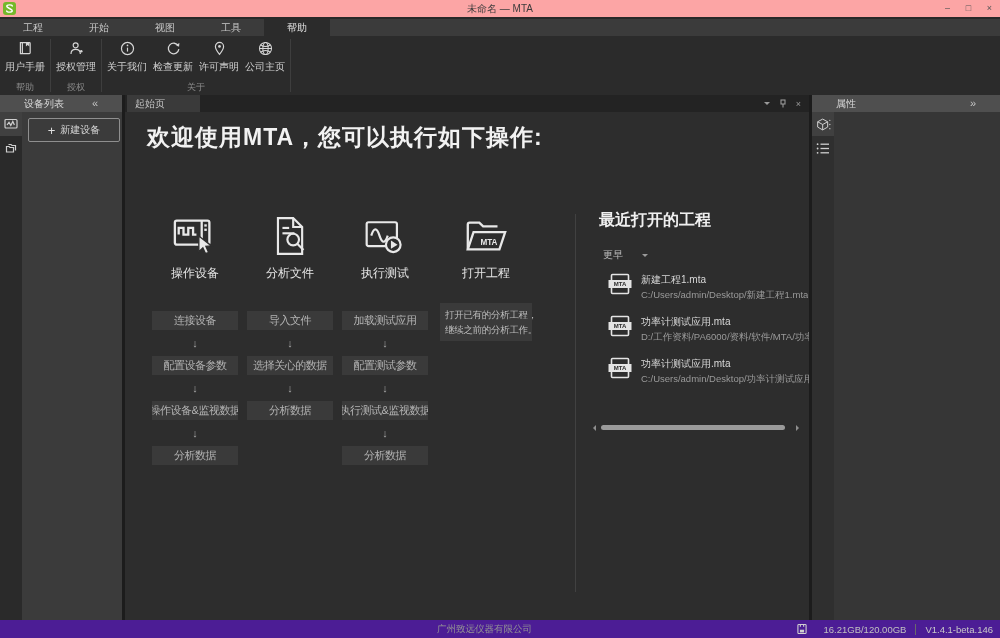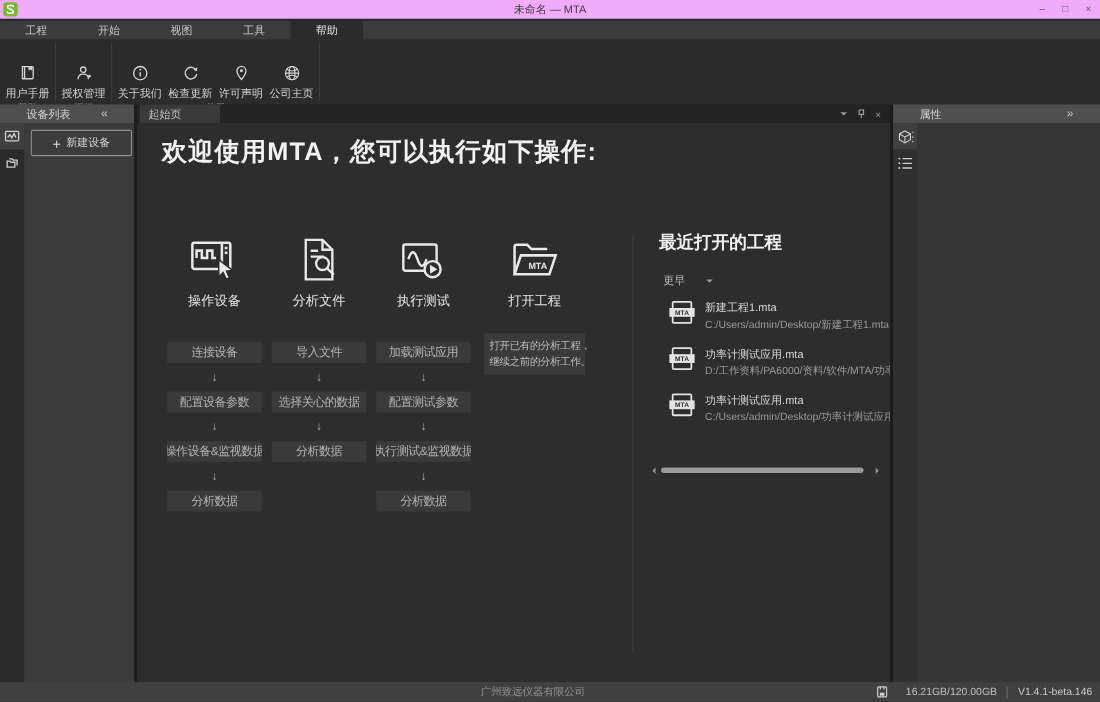--- a/index.html
+++ b/index.html
@@ -2,36 +2,36 @@
 <html><head>
 <meta charset="utf-8">
 <style>
   html,body{margin:0;padding:0}
   body{width:1000px;height:638px;overflow:hidden;background:#2d2d2d;
        font-family:"Liberation Sans","DejaVu Sans",sans-serif;
        -webkit-user-select:none;user-select:none}
   svg{display:block}
 
   
-  .titlebar{height:17px;background:#f0abfc;display:flex;align-items:center;position:relative}
+  .titlebar{height:17px;background:#fca5a5;display:flex;align-items:center;position:relative}
   .logo{margin-left:3px;width:13px;height:13px;border-radius:3px;background:#76b82a;
         display:flex;align-items:center;justify-content:center;flex:none}
   .apptitle{position:absolute;left:0;right:0;text-align:center;font-size:10px;color:#3c3c3c}
   .winctrls{margin-left:auto;display:flex;align-items:center;z-index:1}
   .winbtn{width:21px;text-align:center;font-size:9px;color:#555;line-height:17px}
 
   
   .menubar{height:17px;background:#3b3b3b;border-top:2px solid #292929;display:flex;align-items:stretch}
   .mtab{padding:0 23px;font-size:10px;color:#c9c9c9;display:flex;align-items:center;cursor:default}
   .mtab.active{background:#2b2b2b;color:#e2e2e2}
 
   
   .ribbon{height:59px;background:#2b2b2b;display:flex;color:#d6d6d6}
   .rgroup{display:flex;flex-direction:column;padding:0 2px}
-  .rbuttons{flex:1;display:flex;align-items:flex-start;padding-top:22px}
+  .rbuttons{flex:1;display:flex;align-items:flex-start;padding-top:4px}
   .rbtn{width:46px;display:flex;flex-direction:column;align-items:center;gap:3px;cursor:default}
   .rbtn .rlabel{font-size:10px;color:#d2d2d2;white-space:nowrap}
   .rgl{height:14px;line-height:13px;text-align:center;font-size:9px;color:#8a8a8a}
   .rsep{width:1px;background:#3e3e3e;margin:3px 0}
 
   
   .workspace{display:flex;height:525px}
   .splitter{width:3px;background:#1c1c1c;flex:none}
   .panel-header{height:17px;background:#4f4f4f;display:flex;align-items:center;
                 font-size:10px;color:#d8d8d8;padding:0 24px;flex:none}
@@ -86,21 +86,21 @@
   .harrow.r{border-left-color:#8f8f8f}
   .htrack{flex:1;height:5px;margin:0 3px;position:relative}
   .hthumb{position:absolute;left:2px;right:8px;top:0;height:5px;background:#9a9a9a;border-radius:2.5px}
 
   .right-panel{width:188px;display:flex;flex-direction:column;flex:none}
   .rp-body{flex:1;display:flex;background:#363636;min-height:0}
   .rp-strip{width:22px;background:#2f2f2f;display:flex;flex-direction:column;align-items:center;flex:none}
   .rp-content{flex:1}
 
   
-  .statusbar{height:18px;background:#404040;position:relative;display:flex;align-items:center;flex:none}
+  .statusbar{height:18px;background:#4c1d95;position:relative;display:flex;align-items:center;flex:none}
   .company{position:absolute;left:437px;font-size:9.5px;color:#949494;white-space:nowrap}
   .sright{margin-left:auto;display:flex;align-items:center;padding-right:7px}
   .storage{display:flex;align-items:center;gap:16px;font-size:9.5px;color:#c0c0c0}
   .ssep{width:1px;height:11px;background:#6a6a6a;margin:0 9px}
   .version{font-size:9.5px;color:#c9c9c9}
 </style>
 </head>
 <body>
 
 <div class="titlebar">

